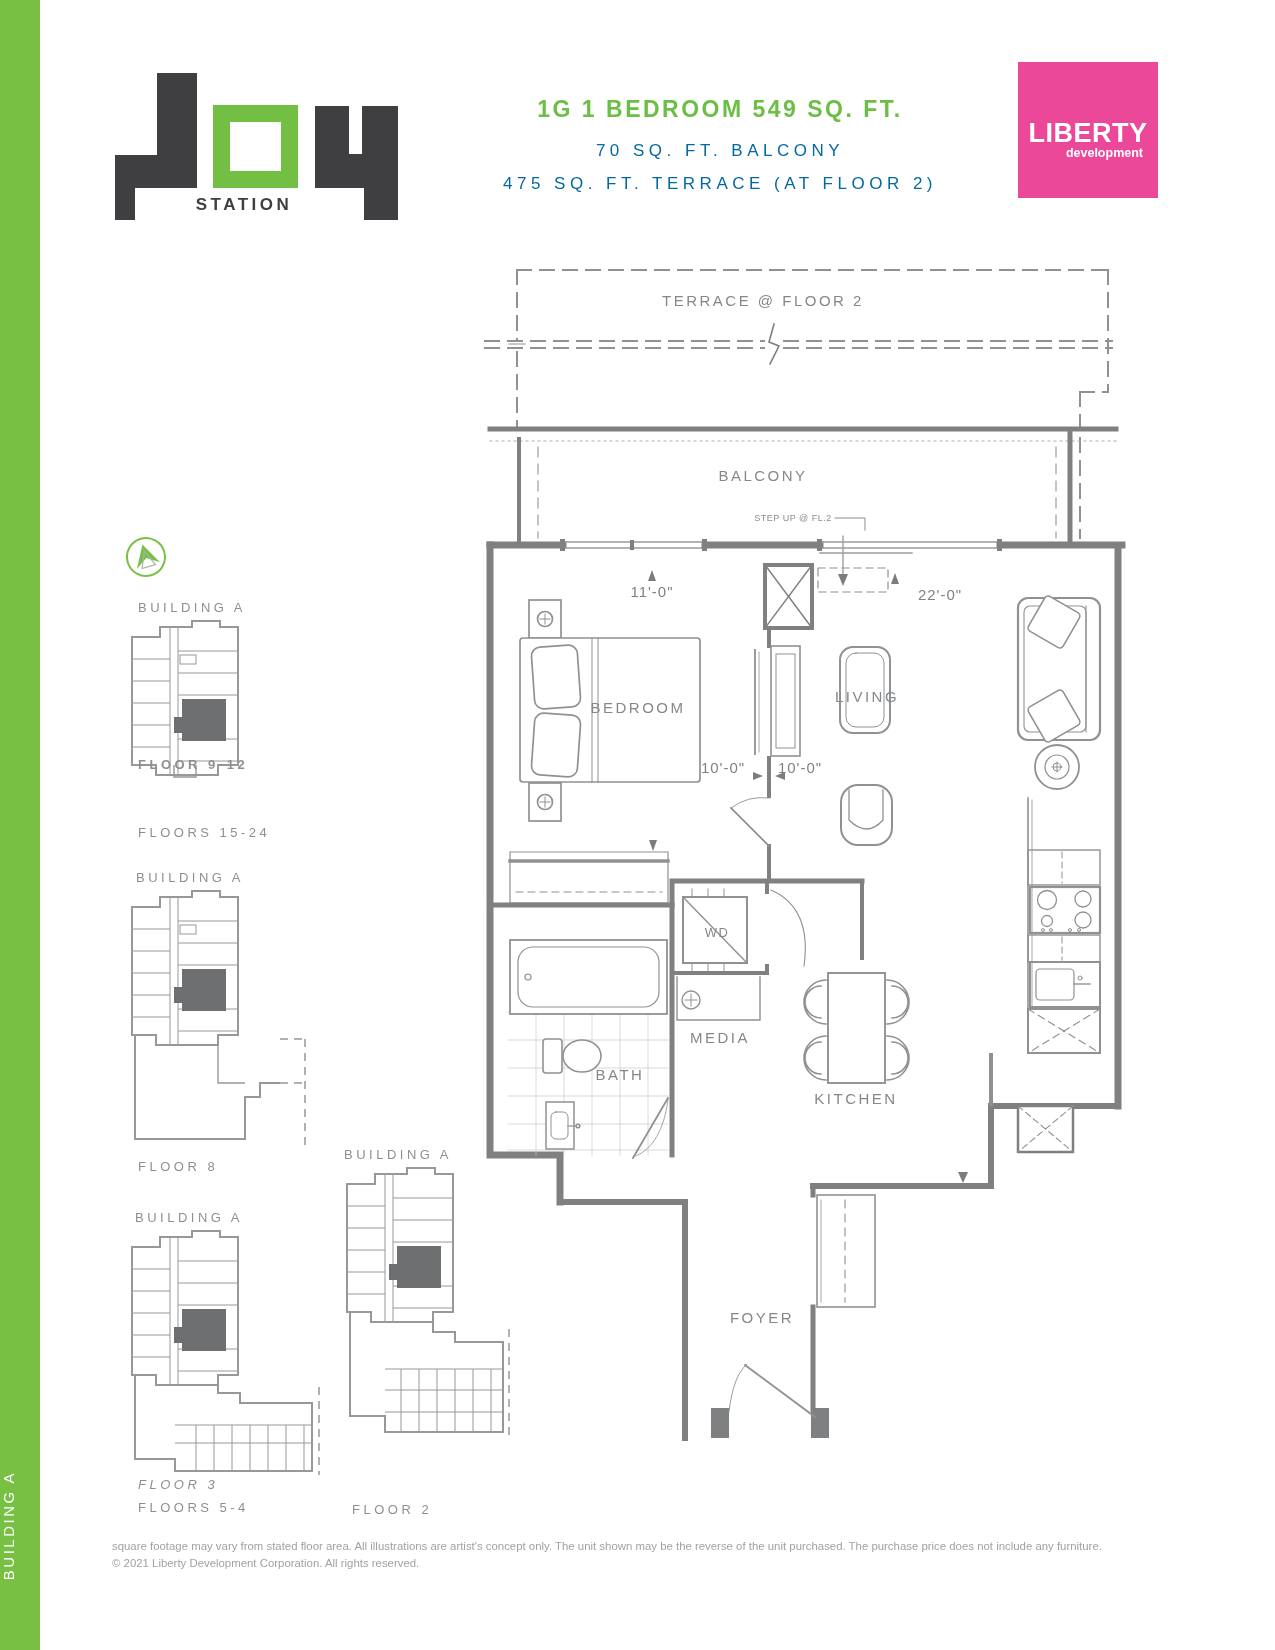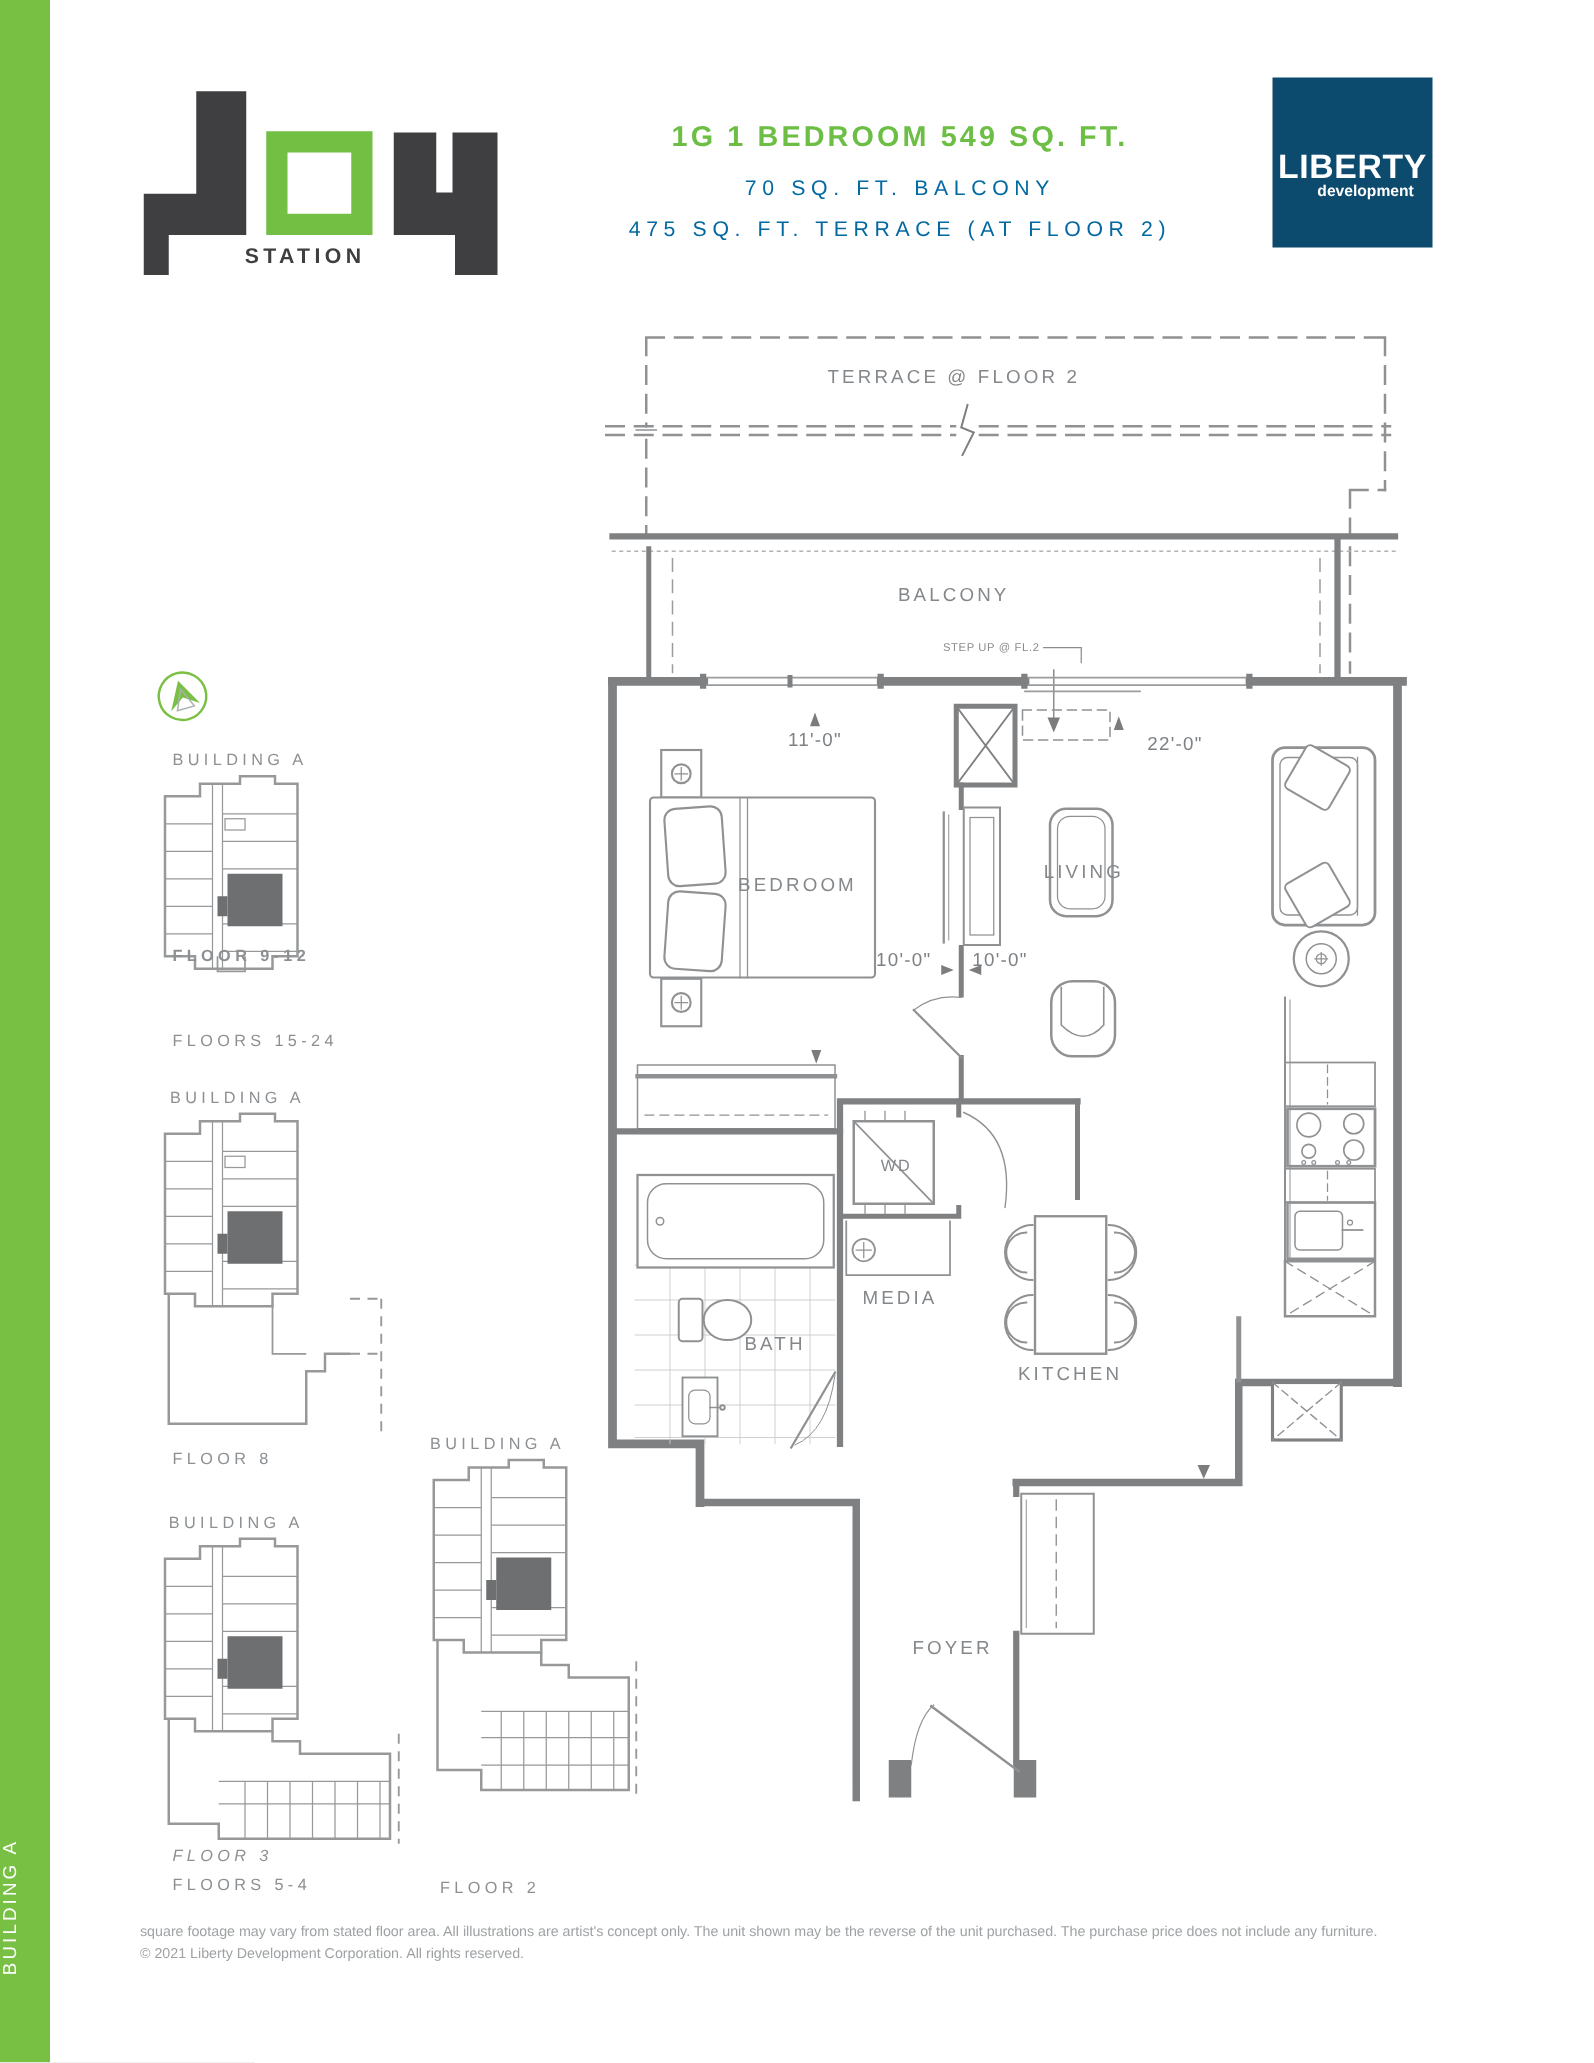--- a/index.html
+++ b/index.html
@@ -8,21 +8,21 @@
   
   .sidebar{position:absolute;left:0;top:0;width:40px;height:1650px;background:#78C044;}
   .sidebar-label{position:absolute;left:0;bottom:70px;width:40px;display:flex;justify-content:center;
         writing-mode:vertical-rl;transform:rotate(180deg);color:#ffffff;font-size:15px;
         letter-spacing:2.5px;font-weight:400;}
   
   .joy-logo{position:absolute;left:102px;top:66px;}
   .title-block{position:absolute;left:455px;top:96px;width:530px;text-align:center;}
   .plan-title{color:#6CBE45;font-size:23px;font-weight:700;letter-spacing:2.5px;margin:0 0 18px 0;}
   .subtitle{color:#0369a1;font-size:17px;font-weight:400;letter-spacing:4.5px;margin:0 0 13px 0;}
-  .liberty{position:absolute;left:1018px;top:62px;width:128px;height:136px;background:#0c4a6e;}
+  .liberty{position:absolute;left:1018px;top:62px;width:140px;height:136px;background:#ec4899;}
   .liberty-name{color:#fff;font-size:27px;font-weight:800;letter-spacing:.5px;text-align:center;margin-top:56px;}
   .liberty-tag{color:#fff;font-size:12.5px;font-weight:600;text-align:right;padding-right:15px;margin-top:-3px;}
   
   .kp-label{position:absolute;color:#8d9093;font-size:13px;letter-spacing:3.5px;white-space:nowrap;}
   
   .footer{position:absolute;left:112px;top:1538px;width:1062px;color:#9fa2a4;font-size:11.4px;line-height:17px;}
   
   svg text{font-family:"Liberation Sans",sans-serif;}
   .rm{fill:#85888b;font-size:15px;letter-spacing:2.5px;font-weight:500;text-anchor:middle;}
   .dim{fill:#7f8285;font-size:15px;letter-spacing:1px;text-anchor:middle;}

